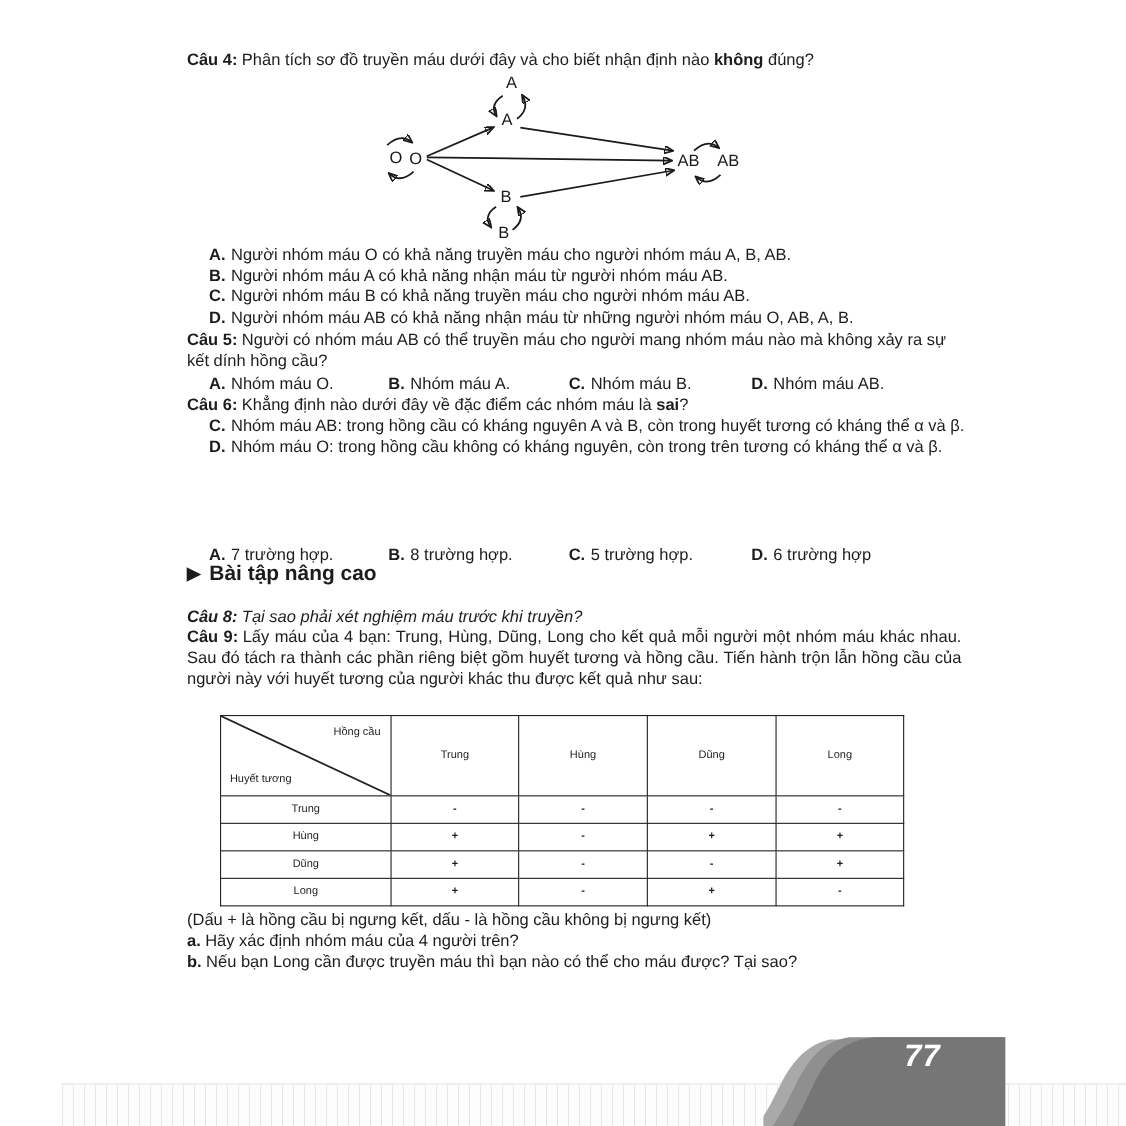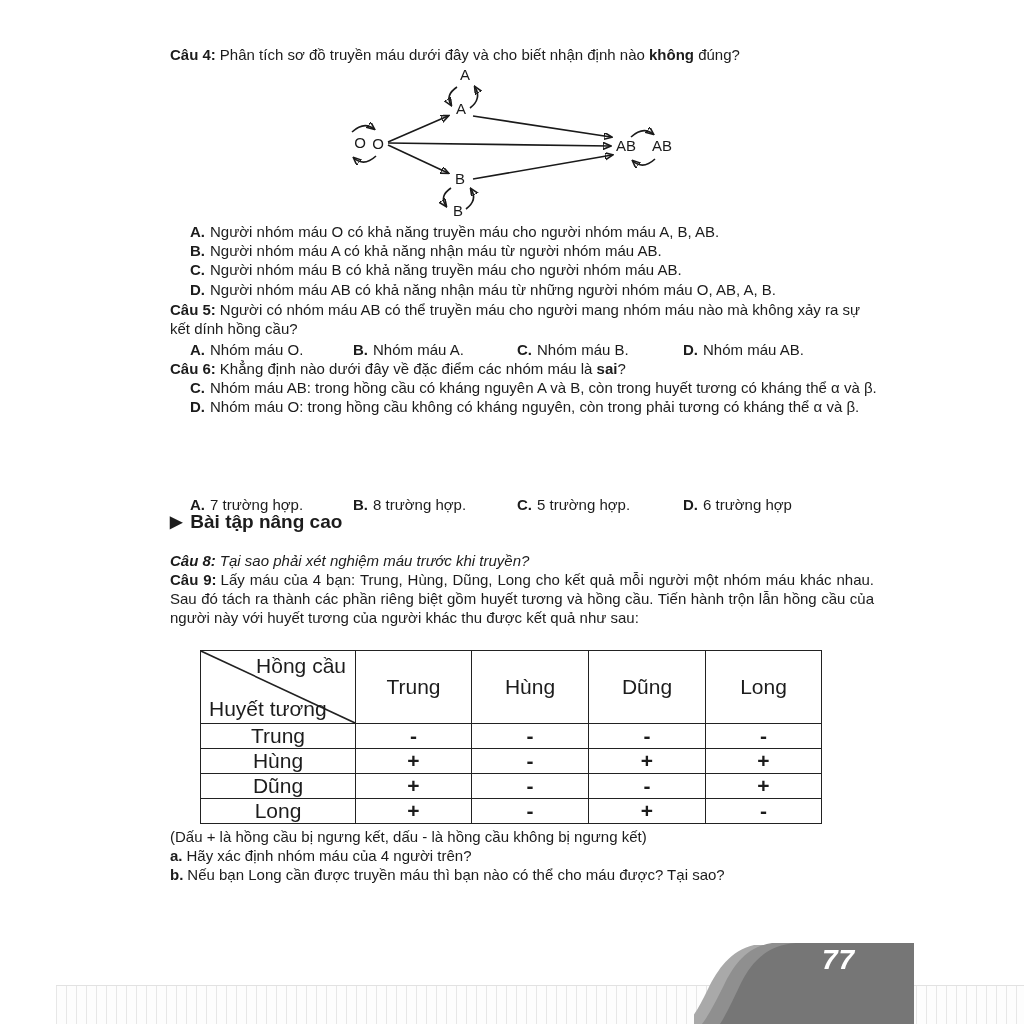--- a/index.html
+++ b/index.html
@@ -15,21 +15,21 @@
   .opt-row{display:grid;grid-template-columns:163px 164px 166px auto;white-space:nowrap;}
   
   .diagram text{font-size:15px;fill:#1a1a1a;font-family:"Liberation Sans",sans-serif;}
   .diagram line,.diagram path{stroke:#1a1a1a;stroke-width:1.6;fill:none;}
   
   .section-h{font-size:19px;font-weight:bold;line-height:24px;}
   .section-h .tri{font-size:16px;margin-right:8px;position:relative;top:-1px;}
   
   table.compat{border-collapse:collapse;table-layout:fixed;width:621px;}
   table.compat td{border:1.5px solid #222;text-align:center;vertical-align:middle;
-    font-size:21px;color:#1c1c1c;padding:0;height:24px;}
+    font-size:10px;color:#1c1c1c;padding:0;height:24px;}
   table.compat tr.head td{height:72px;}
   td.corner{position:relative;}
   td.corner svg{position:absolute;left:0;top:0;width:100%;height:100%;}
   .c-top{position:absolute;top:5px;right:9px;}
   .c-bottom{position:absolute;bottom:5px;left:8px;}
   .val{font-weight:bold;}
   
   .book-edges{
     position:absolute;left:56px;top:985px;width:968px;height:39px;
     background:repeating-linear-gradient(to right,#e7e7e7 0,#e7e7e7 1px,#fdfdfd 1px,#fdfdfd 10px);
@@ -99,21 +99,21 @@
     <span><span class="opt-letter">B.</span><span>Nhóm máu A.</span></span>
     <span><span class="opt-letter">C.</span><span>Nhóm máu B.</span></span>
     <span><span class="opt-letter">D.</span><span>Nhóm máu AB.</span></span>
   </div>
 
   <div class="abs" style="left:170px;top:359px;width:702px;">
     <span class="qlabel">Câu 6:</span><span>Khẳng định nào dưới đây về đặc điểm các nhóm máu là </span><b>sai</b><span>?</span>
   </div>
   <div class="abs opt-block" style="left:190px;top:378px;">
     <div><span class="opt-letter">C.</span><span>Nhóm máu AB: trong hồng cầu có kháng nguyên A và B, còn trong huyết tương có kháng thể α và β.</span></div>
-    <div><span class="opt-letter">D.</span><span>Nhóm máu O: trong hồng cầu không có kháng nguyên, còn trong phải tương có kháng thể α và β.</span></div>
+    <div><span class="opt-letter">D.</span><span>Nhóm máu O: trong hồng cầu không có kháng nguyên, còn trong trên tương có kháng thể α và β.</span></div>
   </div>
 
   <div class="abs opt-row" style="left:190px;top:495px;width:700px;">
     <span><span class="opt-letter">A.</span><span>7 trường hợp.</span></span>
     <span><span class="opt-letter">B.</span><span>8 trường hợp.</span></span>
     <span><span class="opt-letter">C.</span><span>5 trường hợp.</span></span>
     <span><span class="opt-letter">D.</span><span>6 trường hợp</span></span>
   </div>
 
   <div class="abs section-h" style="left:170px;top:510px;">

